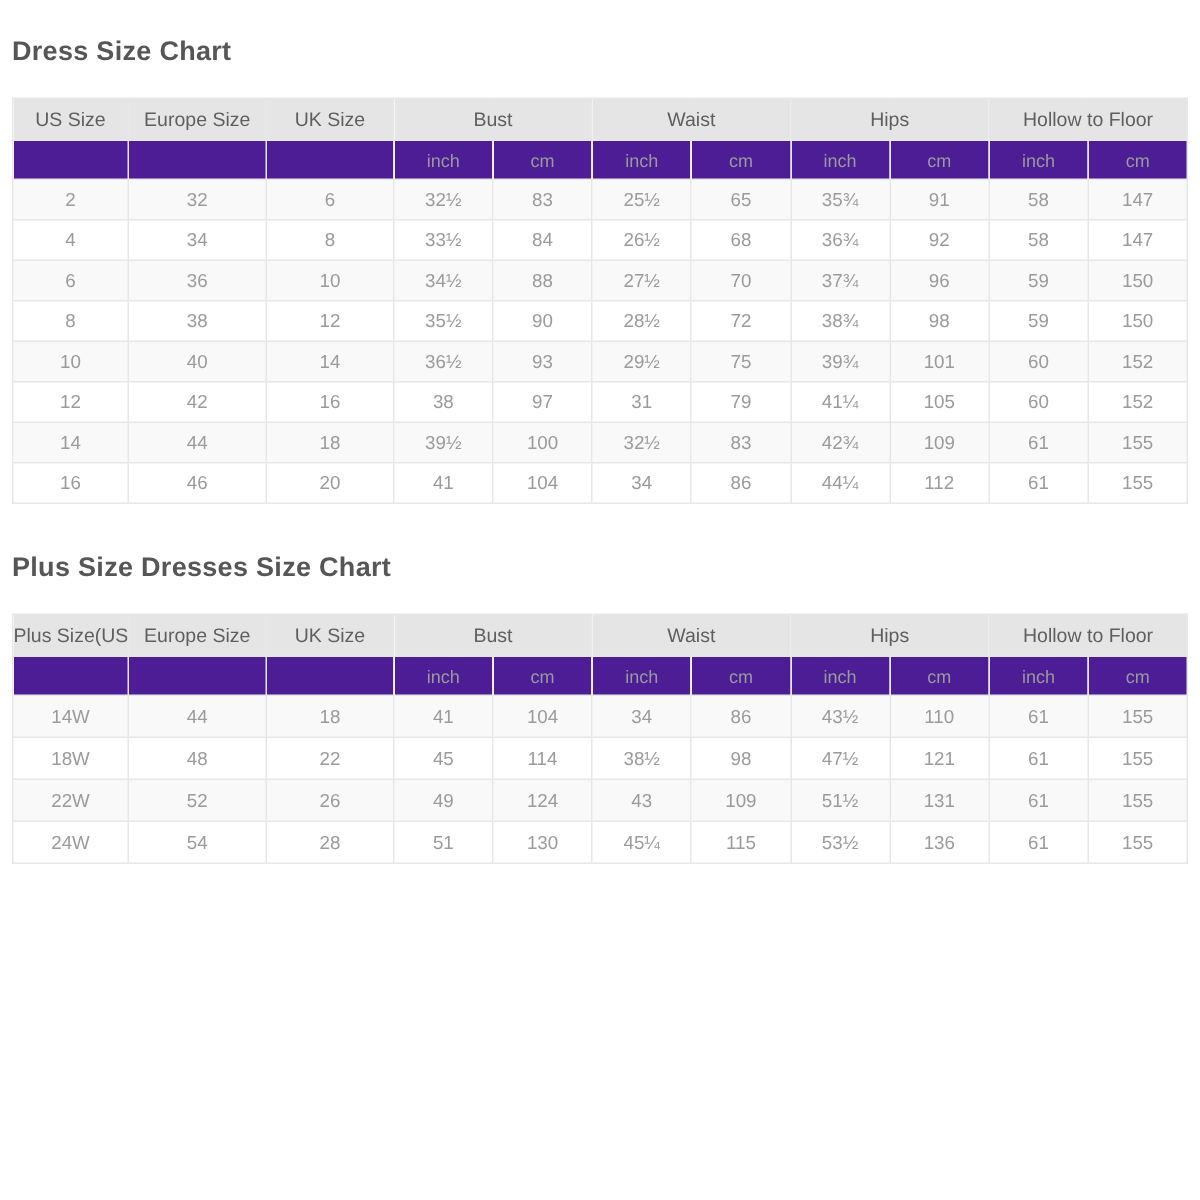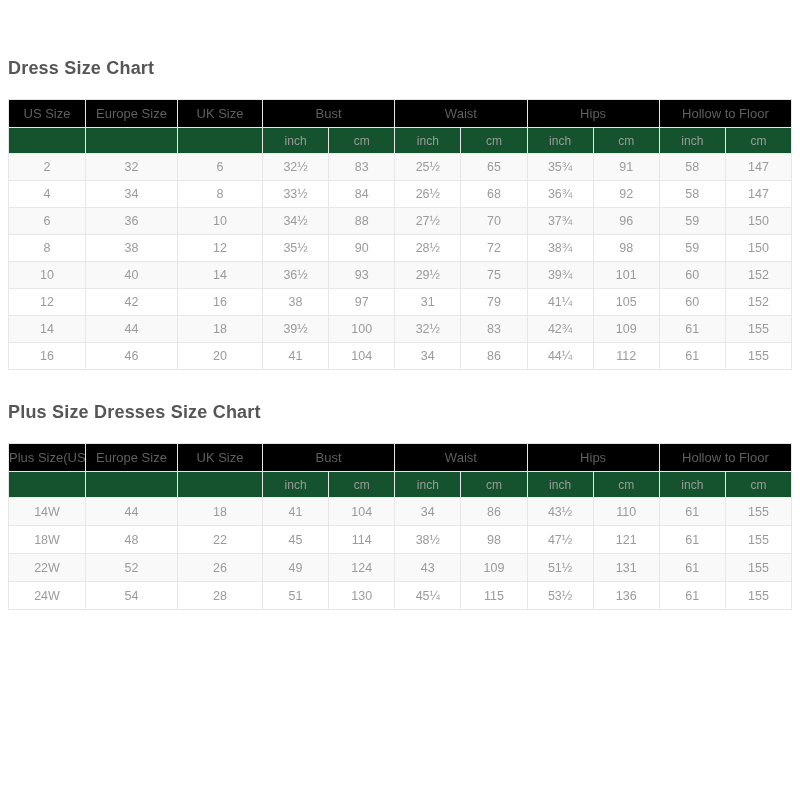--- a/index.html
+++ b/index.html
@@ -4,21 +4,21 @@
 <style>
   * { box-sizing: border-box; }
   html, body {
     margin: 0; padding: 0;
     background: #ffffff;
     font-family: "Liberation Sans", "DejaVu Sans", sans-serif;
   }
   .page {
     width: 800px; height: 800px;
     background: #ffffff;
-    padding: 58px 8px 0 8px;
+    padding: 24px 8px 0 8px;
     overflow: hidden;
     border-radius: 20px;
   }
   .chart-title {
     margin: 0 0 20px 0;
     font-size: 18px;
     line-height: 21px;
     font-weight: bold;
     color: #565656;
     letter-spacing: 0.2px;
@@ -31,27 +31,27 @@
   }
   table.size-table th, table.size-table td {
     border: 1px solid #e7e7e7;
     text-align: center;
     font-weight: normal;
     padding: 0;
     overflow: hidden;
     white-space: nowrap;
   }
   tr.group-row th {
-    background: #000000;
+    background: #e5e5e5;
     color: #5f5f5f;
     font-size: 13px;
     height: 28px;
   }
   tr.unit-row th {
-    background: #14532d;
+    background: #4c1d95;
     color: #9a9a9a;
     font-size: 12px;
     height: 26px;
   }
   table.size-table tbody td {
     color: #9b9b9b;
     font-size: 12.5px;
     height: 27px;
   }
   table.size-table.t2 tbody td { height: 28px; }

